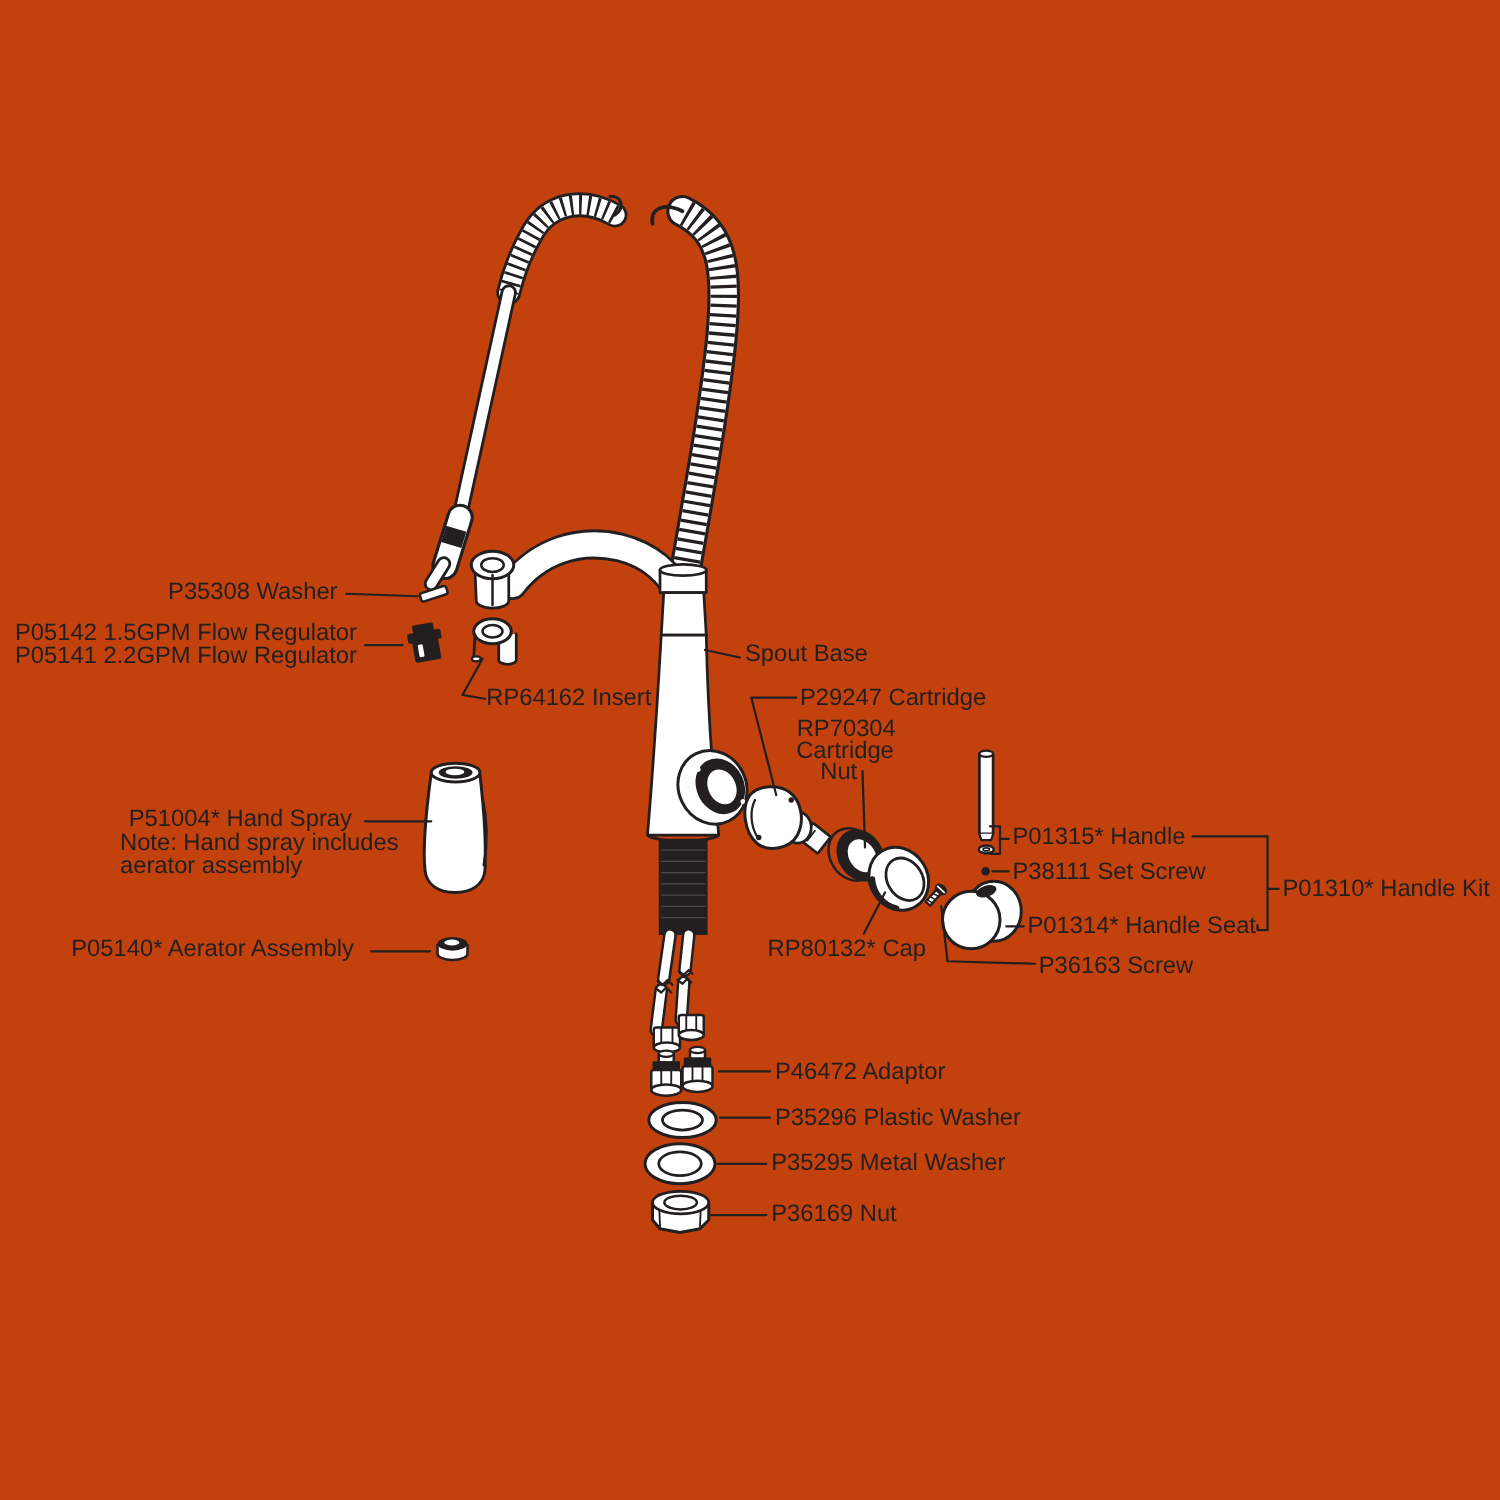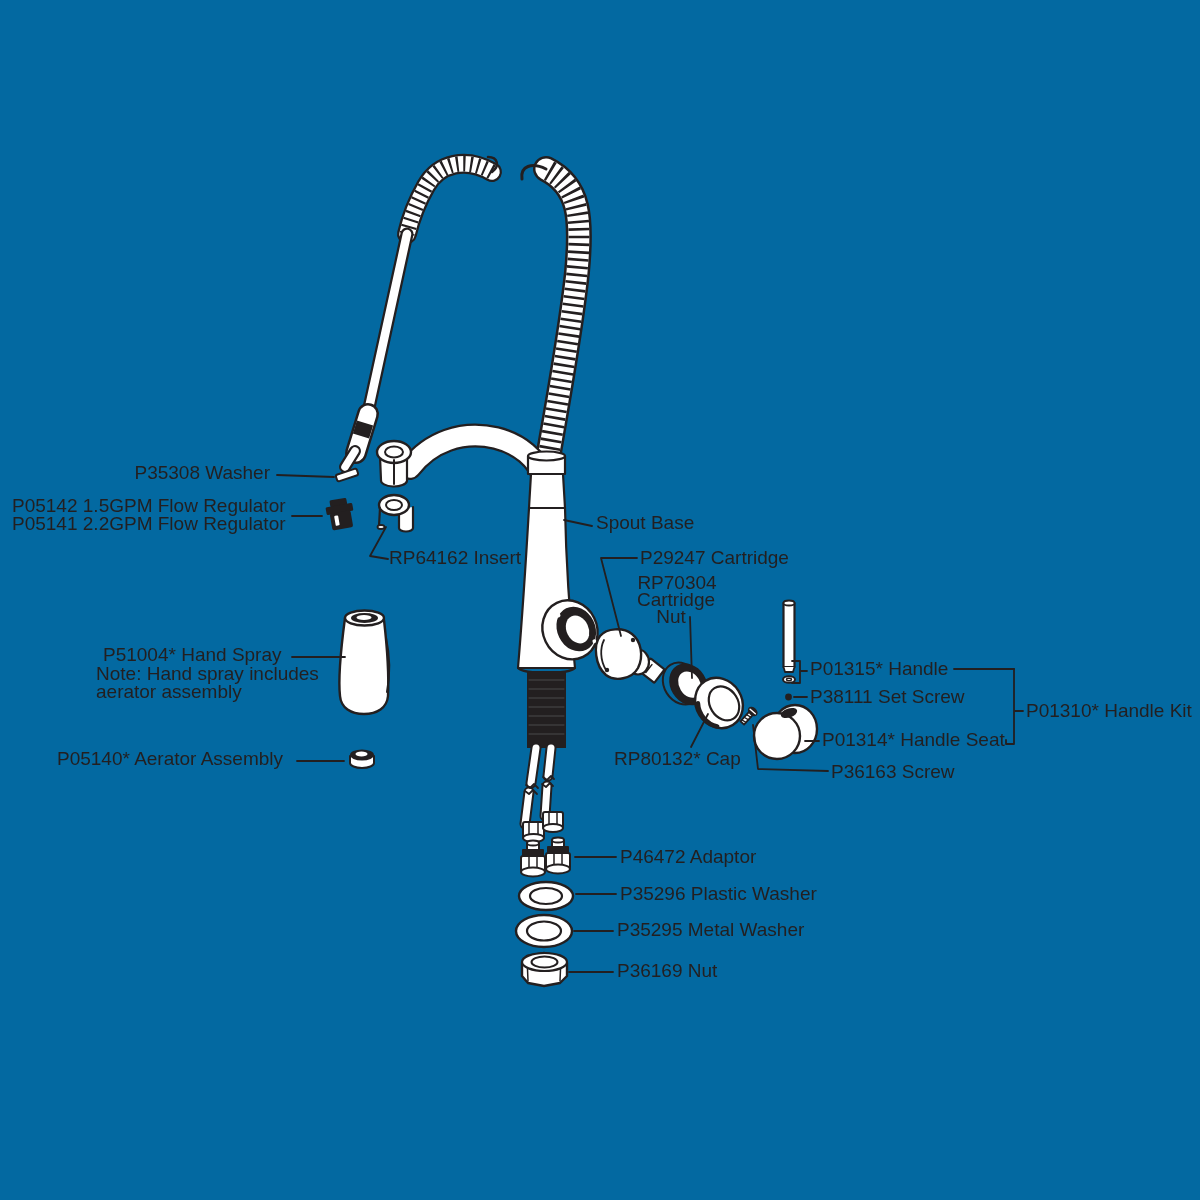--- a/index.html
+++ b/index.html
@@ -1,16 +1,16 @@
 <!DOCTYPE html>
 <html><head>
 <meta charset="utf-8">
 <style>
   html,body{margin:0;padding:0;background:#ffffff;}
-  .page{width:1200px;height:1200px;position:relative;background:#0369a1;overflow:hidden;}
+  .page{width:1200px;height:1200px;position:relative;background:#c2410c;overflow:hidden;}
   svg{display:block;}
   .lbl{font-family:"Liberation Sans",sans-serif;font-size:19px;fill:#231f20;}
 </style>
 </head>
 <body>
 
 <div class="page">
 <svg width="1200" height="1200" viewBox="0 0 1200 1200" stroke-linecap="round" stroke-linejoin="round" fill="none">
 
   <g>

